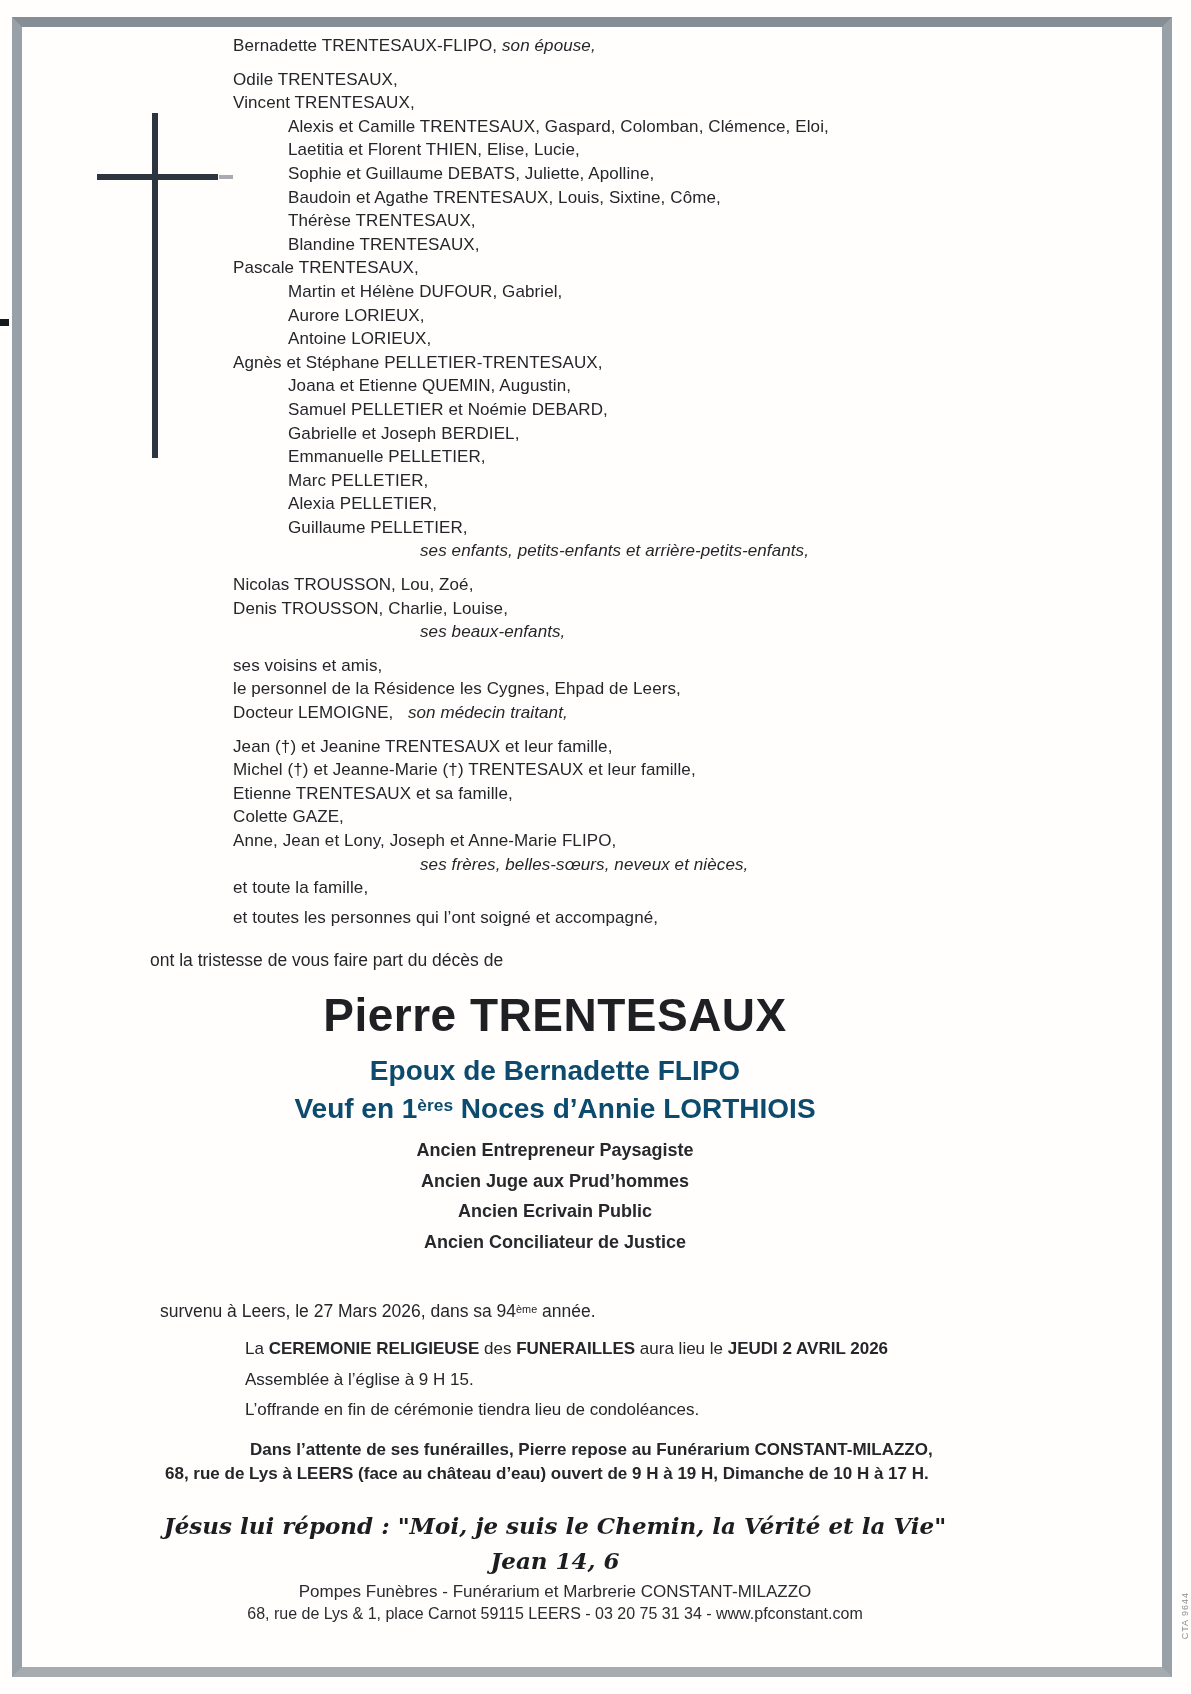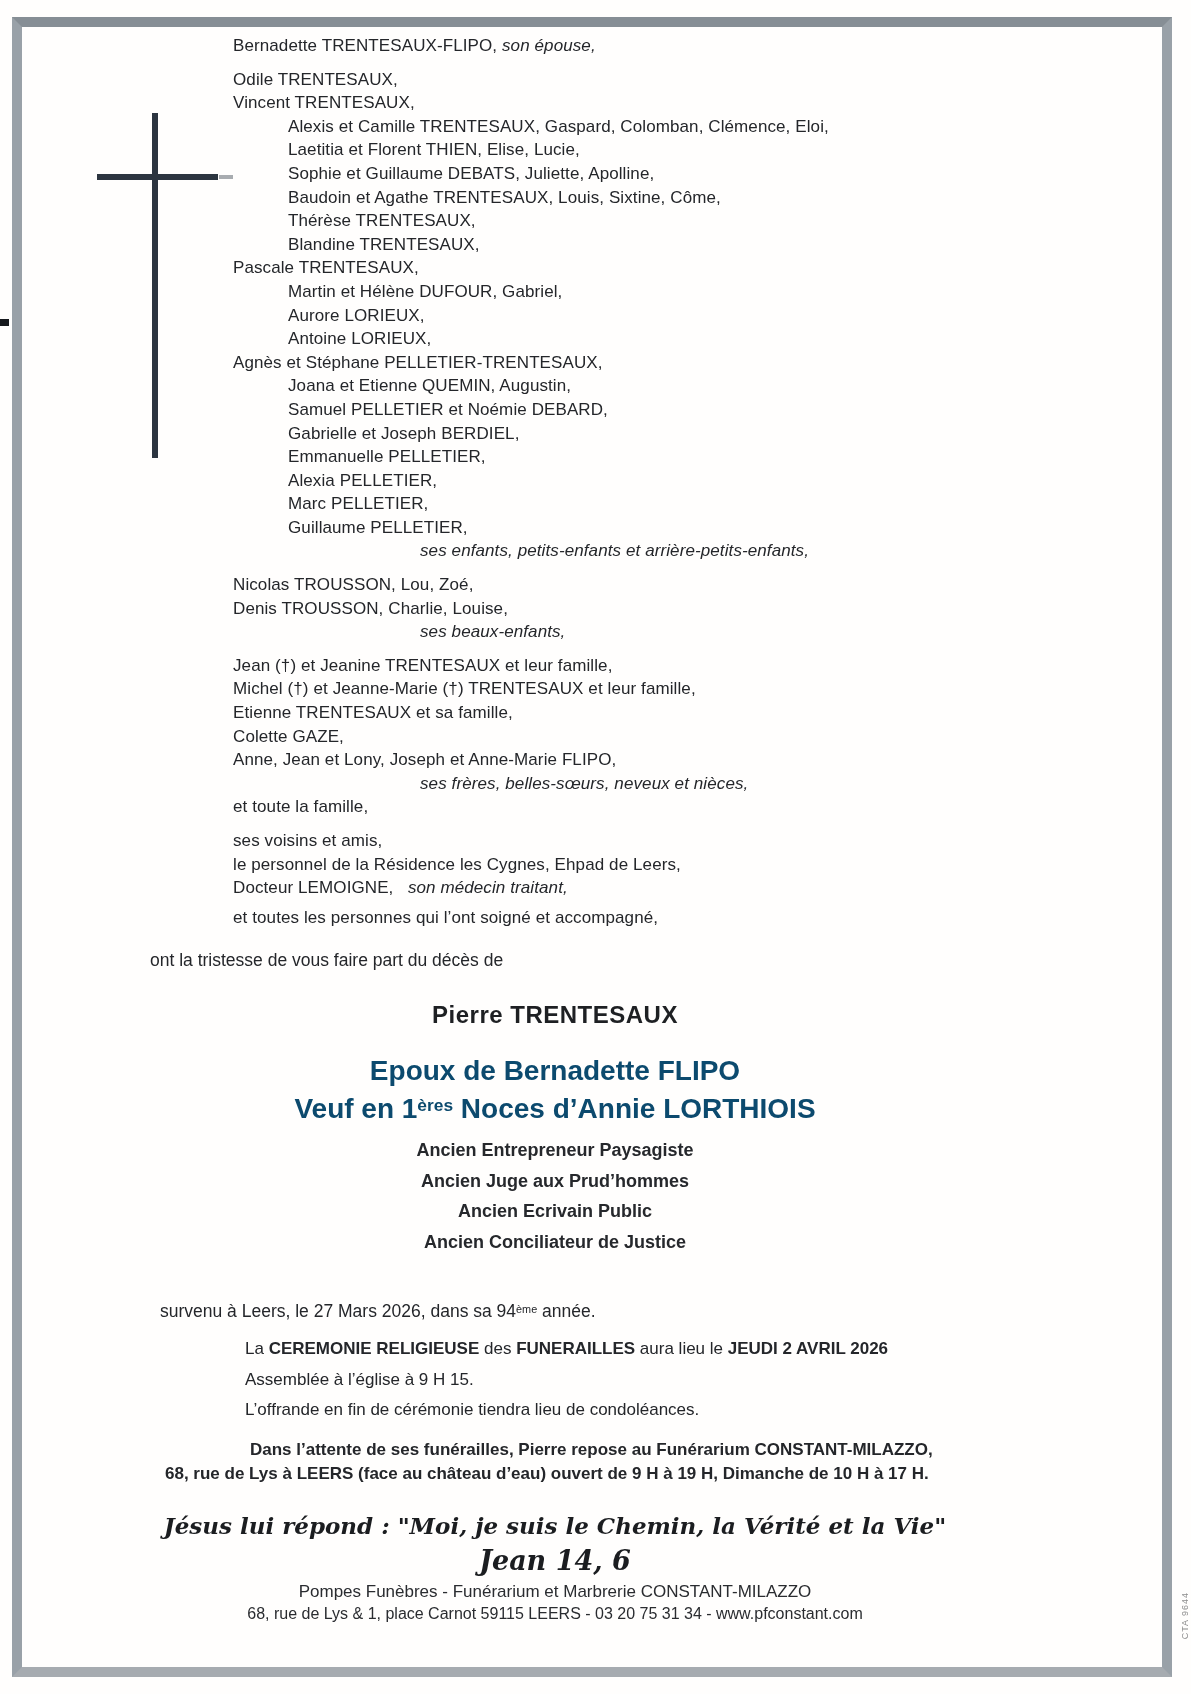--- a/index.html
+++ b/index.html
@@ -44,21 +44,21 @@
 
   .i{font-style:italic;}
   .b{font-weight:700;}
   .s{font-size:62%;position:relative;top:-0.45em;letter-spacing:0;}
 
   .p{font-size:17px;line-height:24px;white-space:nowrap;}
   .pa{margin:19px 0 0 120px;font-size:17.5px;}
 
   .t-name{
     margin:20px 0 0 0;text-align:center;
-    font-size:24px;font-weight:700;line-height:46px;color:#1e2023;
+    font-size:46px;font-weight:700;line-height:46px;color:#1e2023;
     letter-spacing:.5px;
   }
   .t-sub{text-align:center;font-size:28px;font-weight:700;line-height:38px;color:#0c4a6e;}
   .t-sub1{margin-top:14px;}
   .t-role{text-align:center;font-size:18px;font-weight:700;line-height:30.5px;color:#26282c;}
   .t-role1{margin-top:4px;}
 
   .p-surv{margin:42px 0 0 130px;font-size:17.5px;}
   .p-cer1{margin:12px 0 0 215px;}
   .p-cer2{margin:0 0 0 135px;}
@@ -67,21 +67,21 @@
   .p-att{margin:16px 0 0 220px;font-weight:700;}
   .p-rue{margin:0 0 0 135px;font-weight:700;}
 
   .q{
     text-align:center;
     font-family:"DejaVu Serif", serif;
     font-style:italic;font-weight:700;
     color:#1b1d20;
   }
   .q1{margin-top:22px;font-size:23px;line-height:36px;}
-  .q2{font-size:27px;line-height:34px;}
+  .q2{font-size:23px;line-height:34px;}
 
   .f{text-align:center;color:#2a2c30;}
   .f1{margin-top:4px;font-size:17px;line-height:20px;}
   .f2{font-size:16px;line-height:19px;margin-top:2px;}
 </style>
 </head>
 <body>
 
 <div class="sheet">
   <div class="frame"></div>
@@ -112,43 +112,43 @@
           <div class="fline ind1"><span>Blandine TRENTESAUX,</span></div>
           <div class="fline ind0"><span>Pascale TRENTESAUX,</span></div>
           <div class="fline ind1"><span>Martin et Hélène DUFOUR, Gabriel,</span></div>
           <div class="fline ind1"><span>Aurore LORIEUX,</span></div>
           <div class="fline ind1"><span>Antoine LORIEUX,</span></div>
           <div class="fline ind0"><span>Agnès et Stéphane PELLETIER-TRENTESAUX,</span></div>
           <div class="fline ind1"><span>Joana et Etienne QUEMIN, Augustin,</span></div>
           <div class="fline ind1"><span>Samuel PELLETIER et Noémie DEBARD,</span></div>
           <div class="fline ind1"><span>Gabrielle et Joseph BERDIEL,</span></div>
           <div class="fline ind1"><span>Emmanuelle PELLETIER,</span></div>
+          <div class="fline ind1"><span>Marc PELLETIER,</span></div>
           <div class="fline ind1"><span>Alexia PELLETIER,</span></div>
-          <div class="fline ind1"><span>Marc PELLETIER,</span></div>
           <div class="fline ind1"><span>Guillaume PELLETIER,</span></div>
           <div class="fline ind2"><span class="i">ses enfants, petits-enfants et arrière-petits-enfants,</span></div>
         </div>
         <div class="fgroup">
           <div class="fline ind0"><span>Nicolas TROUSSON, Lou, Zoé,</span></div>
           <div class="fline ind0"><span>Denis TROUSSON, Charlie, Louise,</span></div>
           <div class="fline ind2"><span class="i">ses beaux-enfants,</span></div>
         </div>
         <div class="fgroup">
+          <div class="fline ind0"><span>ses voisins et amis,</span></div>
+          <div class="fline ind0"><span>le personnel de la Résidence les Cygnes, Ehpad de Leers,</span></div>
+          <div class="fline ind0"><span>Docteur LEMOIGNE,&nbsp;&nbsp; </span><span class="i">son médecin traitant,</span></div>
+        </div>
+        <div class="fgroup">
           <div class="fline ind0"><span>Jean (†) et Jeanine TRENTESAUX et leur famille,</span></div>
           <div class="fline ind0"><span>Michel (†) et Jeanne-Marie (†) TRENTESAUX et leur famille,</span></div>
           <div class="fline ind0"><span>Etienne TRENTESAUX et sa famille,</span></div>
           <div class="fline ind0"><span>Colette GAZE,</span></div>
           <div class="fline ind0"><span>Anne, Jean et Lony, Joseph et Anne-Marie FLIPO,</span></div>
           <div class="fline ind2"><span class="i">ses frères, belles-sœurs, neveux et nièces,</span></div>
           <div class="fline ind0"><span>et toute la famille,</span></div>
-        </div>
-        <div class="fgroup">
-          <div class="fline ind0"><span>ses voisins et amis,</span></div>
-          <div class="fline ind0"><span>le personnel de la Résidence les Cygnes, Ehpad de Leers,</span></div>
-          <div class="fline ind0"><span>Docteur LEMOIGNE,&nbsp;&nbsp; </span><span class="i">son médecin traitant,</span></div>
         </div>
         <div class="fgroup gap-sm">
           <div class="fline ind0"><span>et toutes les personnes qui l’ont soigné et accompagné,</span></div>
         </div>
       </div>
 
     <div class="p pa"><span>ont la tristesse de vous faire part du décès de</span></div>
 
     <div class="t-name">Pierre TRENTESAUX</div>
     <div class="t-sub t-sub1">Epoux de Bernadette FLIPO</div>

